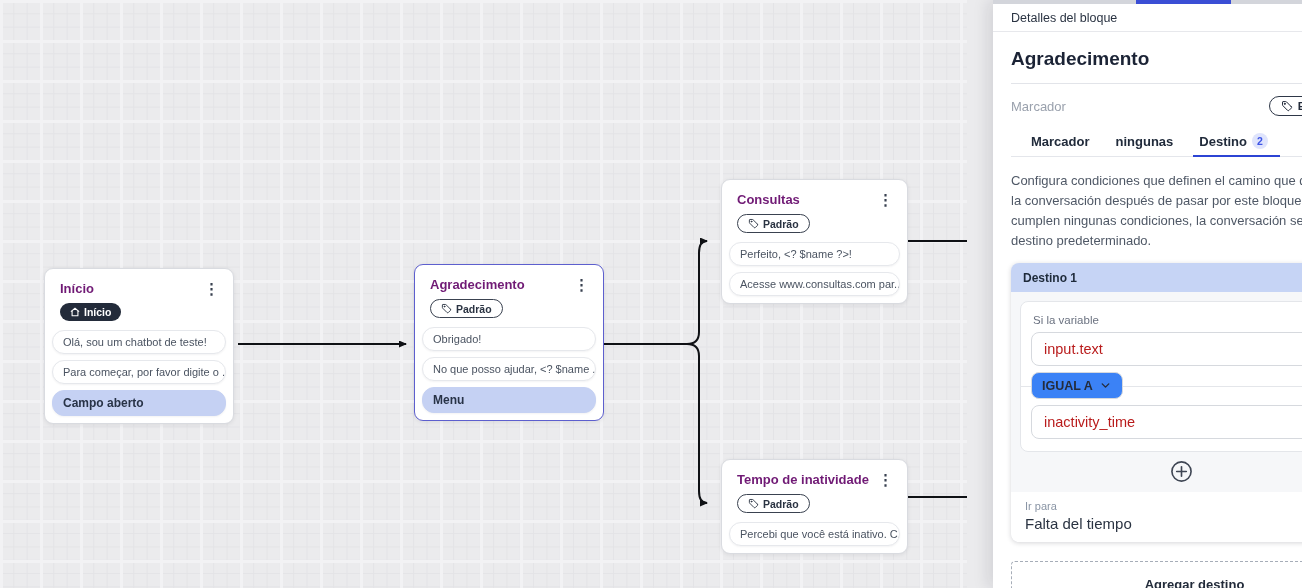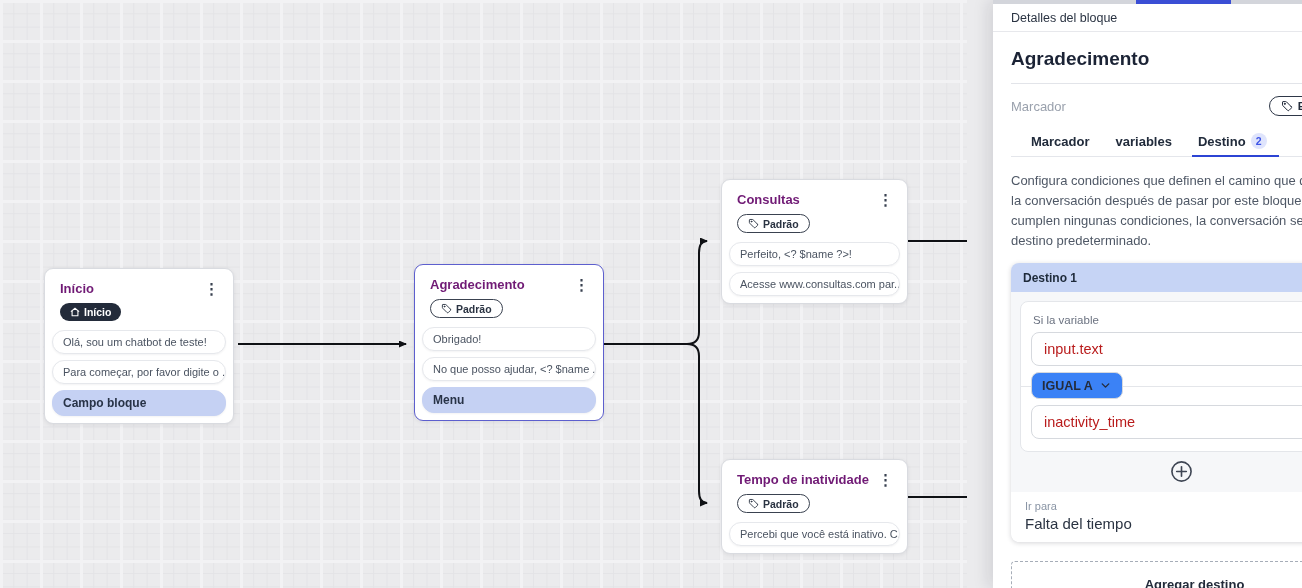--- a/index.html
+++ b/index.html
@@ -139,21 +139,21 @@
         <svg width="10" height="10" viewBox="0 0 24 24" fill="none" stroke="#fff" stroke-width="2.6" stroke-linecap="round" stroke-linejoin="round">
             <path d="M3 10.5 L12 3 L21 10.5"></path>
             <path d="M5 9.5 V21 H19 V9.5"></path>
           </svg>
         <span>Início</span>
       </span>
     </div>
     <div class="node-msgs">
       <div class="msg">Olá, sou um chatbot de teste!</div>
       <div class="msg">Para começar, por favor digite o ...</div>
-      <div class="msg highlight">Campo bloque</div>
+      <div class="msg highlight">Campo aberto</div>
     </div>
   </div>
 
   <div class="node node-agradecimento selected">
     <div class="node-head">
       <span class="node-title">Agradecimento</span>
       <span class="kebab">⋮</span>
     </div>
     <div class="node-badge-row">
       <span class="badge-outline">
@@ -249,21 +249,21 @@
             </svg>
         </span>
       </span>
     </div>
 
     <div class="tabs">
       <span class="tab">
         <span>Marcador</span>
       </span>
       <span class="tab">
-        <span>variables</span>
+        <span>ningunas</span>
       </span>
       <span class="tab active">
         <span>Destino</span>
         <span class="tab-badge">2</span>
       </span>
       <span class="kebab-blue">⋮</span>
     </div>
 
     <p class="desc">Configura condiciones que definen el camino que debe seguir la conversación después de pasar por este bloque. Si no se cumplen ningunas condiciones, la conversación se dirigirá al destino predeterminado.</p>
 

